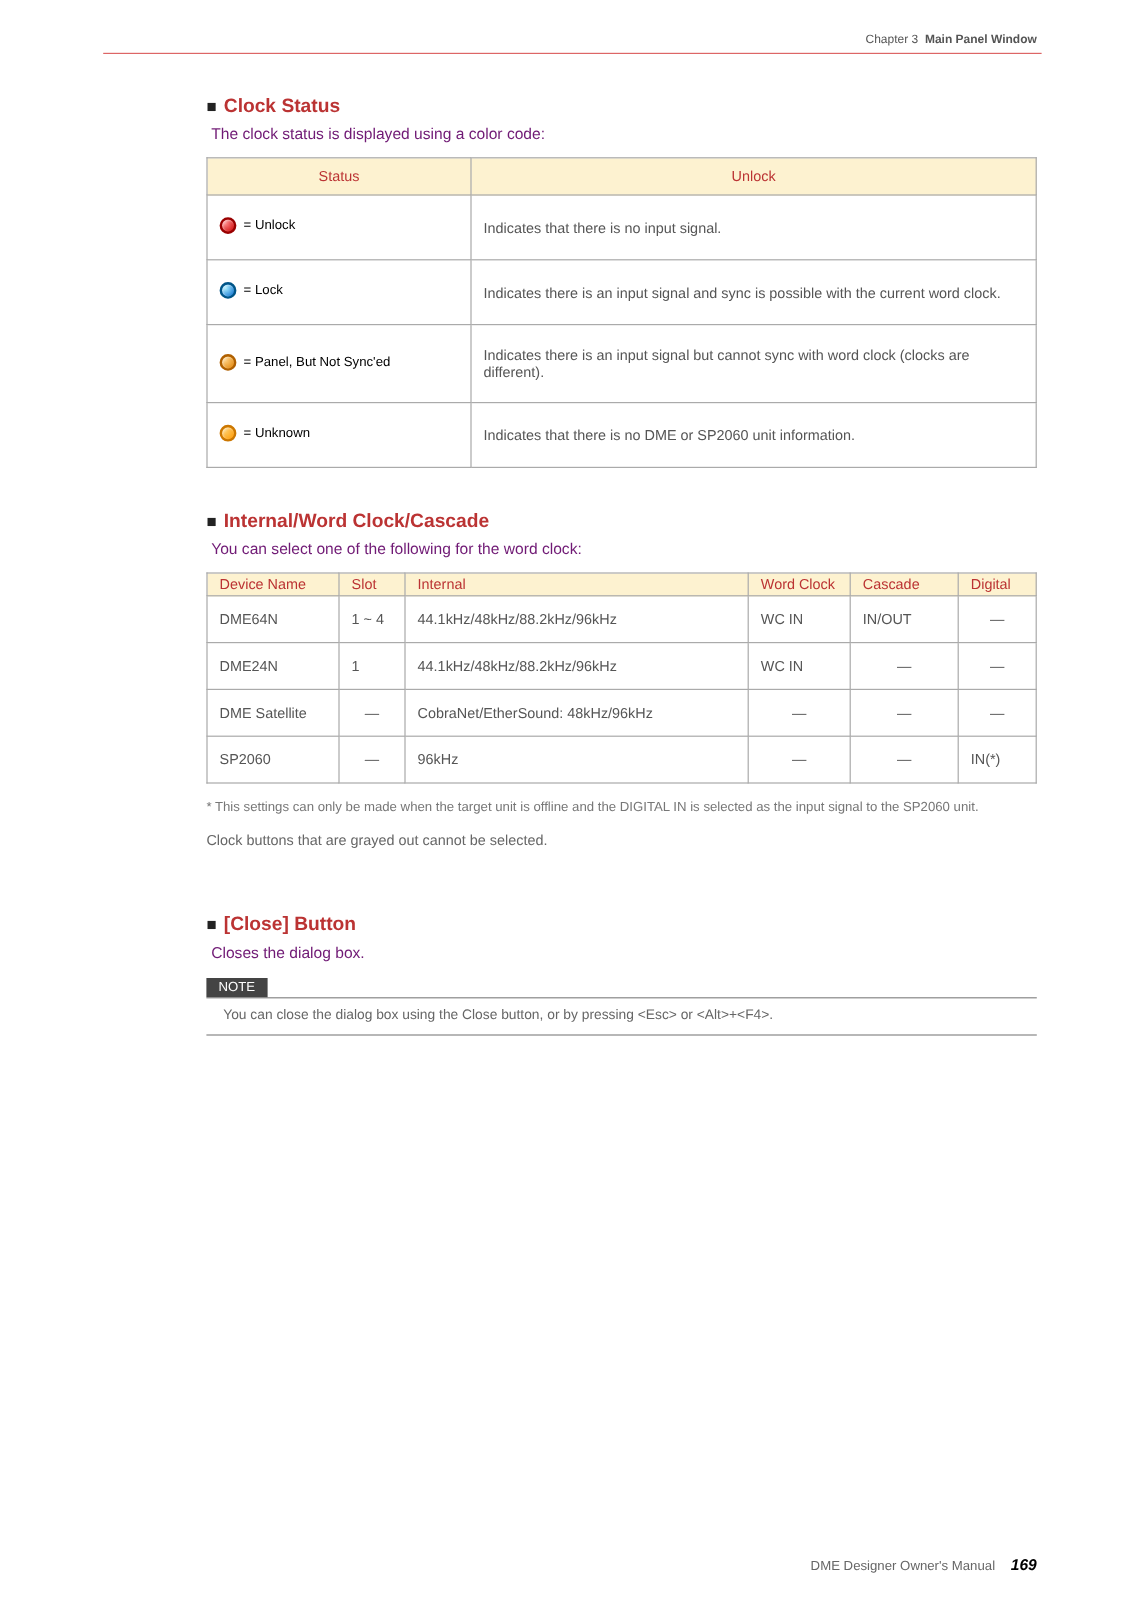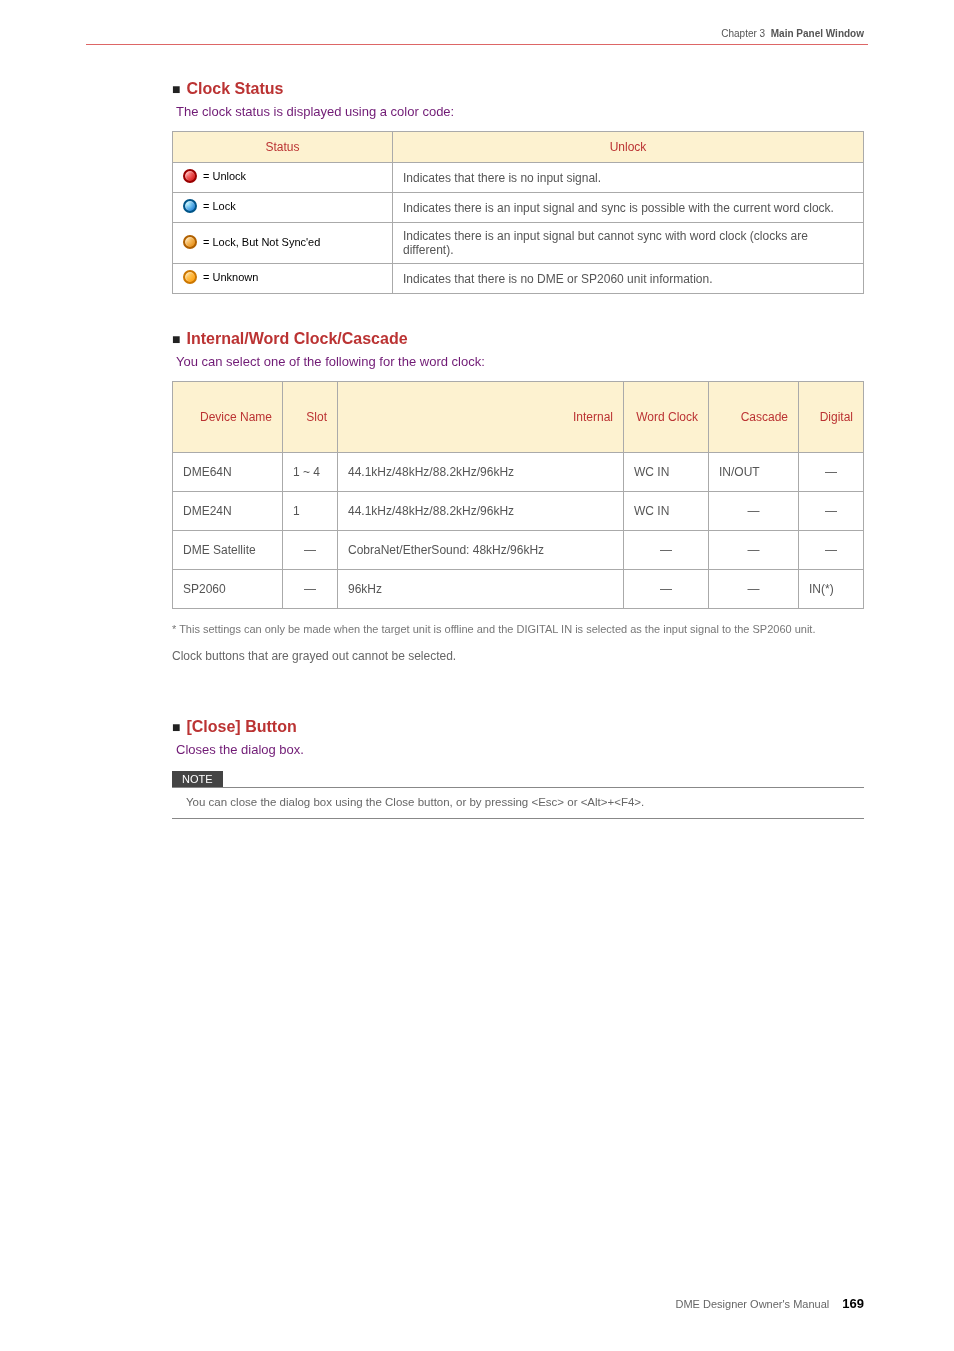--- a/index.html
+++ b/index.html
@@ -58,21 +58,21 @@
   table.status-table th {
     background: #fdf2d0;
     color: #b33;
     font-weight: normal;
     padding: 8px 10px;
     border: 1px solid #aaa;
     text-align: center;
   }
   table.status-table td {
     border: 1px solid #aaa;
-    padding: 6px 10px;
+    padding: 18px 10px;
     color: #555;
     vertical-align: middle;
   }
   .status-cell {
     display: inline-flex;
     align-items: center;
     gap: 6px;
     color: #000;
     font-size: 11px;
   }
@@ -91,23 +91,23 @@
   table.clock-table {
     width: 100%;
     border-collapse: collapse;
     font-size: 12px;
     margin-bottom: 14px;
   }
   table.clock-table th {
     background: #fdf2d0;
     color: #b33;
     font-weight: normal;
-    padding: 28px 10px;
-    border: 1px solid #aaa;
-    text-align: right;
+    padding: 2px 10px;
+    border: 1px solid #aaa;
+    text-align: left;
   }
   table.clock-table td {
     border: 1px solid #aaa;
     padding: 12px 10px;
     color: #555;
     vertical-align: middle;
   }
   .col-dev{width:110px;} .col-slot{width:55px;} .col-word{width:85px;} .col-casc{width:90px;} .col-dig{width:65px;}
   .center { }
   .dash { text-align:center; color:#888;}
@@ -148,20 +148,21 @@
     bottom: 40px;
     right: 90px;
     font-size: 11px;
     color: #666;
   }
   .footer .pagenum {
     font-weight: bold;
     color: #000;
     margin-left: 10px;
     font-size: 13px;
+    font-style: italic;
   }
 </style>
 </head>
 <body>
 
 <div class="chapter-label">
   <span>Chapter 3</span>&nbsp;&nbsp;<span class="bold">Main Panel Window</span>
 </div>
 <div class="header-line"></div>
 
@@ -191,21 +192,21 @@
       <tr>
         <td><span class="status-cell">
               <span class="dot blue"></span>
               <span>= Lock</span>
             </span></td>
         <td>Indicates there is an input signal and sync is possible with the current word clock.</td>
       </tr>
       <tr>
         <td><span class="status-cell">
               <span class="dot orange-amber"></span>
-              <span>= Lock, But Not Sync'ed</span>
+              <span>= Panel, But Not Sync'ed</span>
             </span></td>
         <td>Indicates there is an input signal but cannot sync with word clock (clocks are different).</td>
       </tr>
       <tr>
         <td><span class="status-cell">
               <span class="dot orange"></span>
               <span>= Unknown</span>
             </span></td>
         <td>Indicates that there is no DME or SP2060 unit information.</td>
       </tr>

